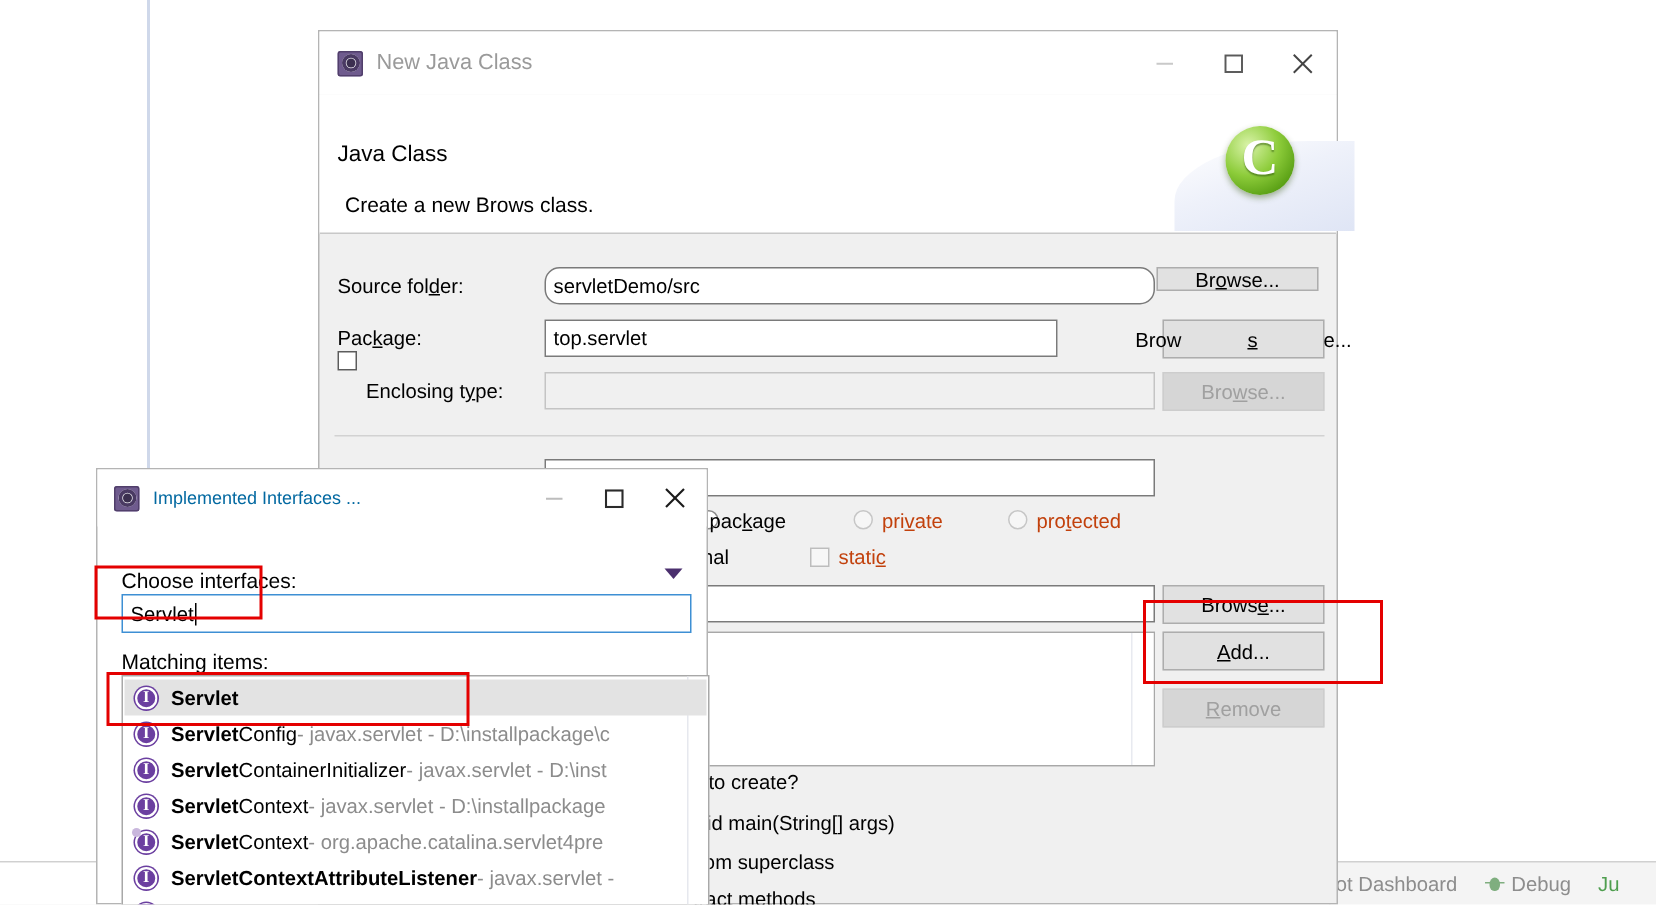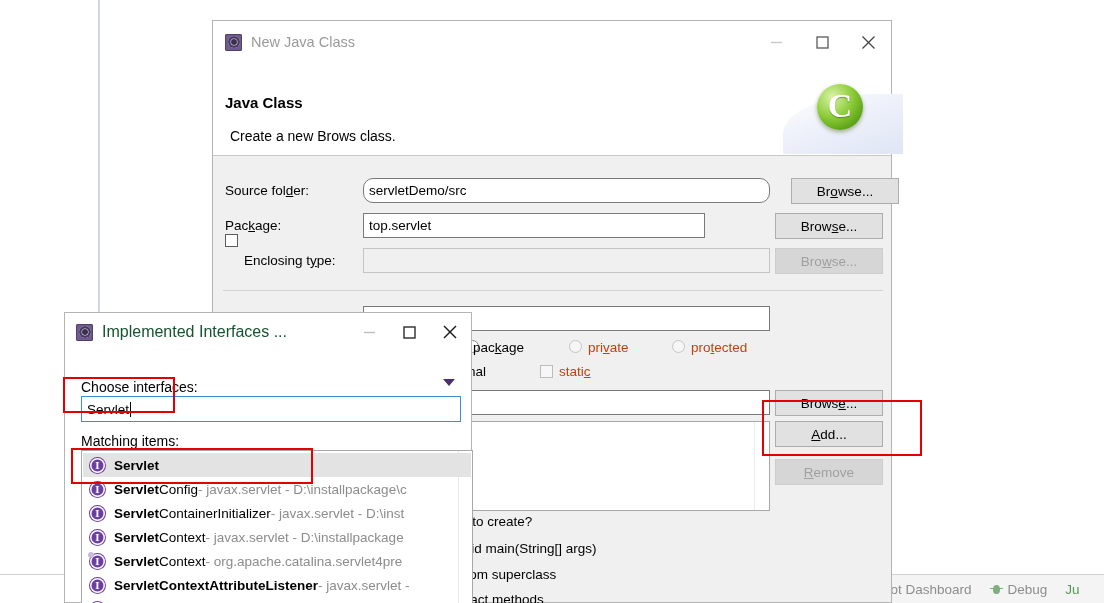--- a/index.html
+++ b/index.html
@@ -42,21 +42,21 @@
   }
   .gear-icon::after {
     content: ""; position: absolute; left: 5.5px; top: 5.5px; width: 6px; height: 6px;
     border-radius: 50%; background: #3b2f4f;
   }
   .dlg-title-text { margin-left: 9px; font-size: 14.5px; color: #9a9a9a; white-space: nowrap; }
   .dlg-wctrls { position: absolute; right: 0; top: 0; height: 42px; display: flex; align-items: center; }
   .wbtn { width: 46px; height: 42px; display: flex; align-items: center; justify-content: center; }
   .wbtn svg { display: block; }
   .dlg-header-band { background:#ffffff; position:relative; }
-  .dlg-head-title { position: absolute; font-weight: bold; font-size: 15px; color: #000; }
+  .dlg-head-title { position: absolute; font-weight: normal; font-size: 15px; color: #000; }
   .dlg-head-sub { position: absolute; font-size: 14px; color: #000; }
   .dlg-head-sep { position: absolute; left: 0; right: 0; height: 1px; background: #c8c8c8; }
 
   
   .banner-c { position: absolute; width: 52px; height: 52px; }
   .banner-c .swoosh {
     position: absolute; left: -30px; top: 14px; width: 120px; height: 60px;
     background: linear-gradient(160deg, #ffffff 0%, #eef1fa 45%, #dfe5f5 100%);
     border-top-left-radius: 90px 40px;
   }
@@ -188,33 +188,33 @@
       </div>
       <div class="dlg-head-sep" style="top:92px;"></div>
     </div>
 
     <div class="lbl" style="left:12px; top:162px;">
       <span>Source fol</span><u>d</u><span>er:</span>
     </div>
     <div class="txt" style="left:150px; top:157px; width:407px; height:25px;border-radius:10px;">
       <span>servletDemo/src</span>
     </div>
-    <div class="btn" style="left:578px; top:157px; width:108px; height:26px;">
+    <div class="btn" style="left:558px; top:157px; width:108px; height:16px;">
       <span>Br</span>
         <u>o</u>
         <span>wse...</span>
     </div>
 
     <div class="lbl" style="left:12px; top:197px;">
       <span>Pac</span><u>k</u><span>age:</span>
     </div>
     <div class="txt" style="left:150px; top:192px; width:342px; height:25px;">
       <span>top.servlet</span>
     </div>
-    <div class="btn" style="left:562px; top:192px; width:108px; height:26px;">
+    <div class="btn" style="left:562px; top:192px; width:108px; height:26px;gap:44px;">
       <span>Brow</span>
         <u>s</u>
         <span>e...</span>
     </div>
 
     <div class="cb" style="left:12px; top:213px;"></div>
     <div class="lbl" style="left:31px; top:232px;">
       <span>Enclosing t</span><u>y</u><span>pe:</span>
     </div>
     <div class="txt disabled" style="left:150px; top:227px; width:407px; height:25px;">
@@ -291,21 +291,21 @@
     <div class="lbl" style="left:249px; top:571px;">
       <span>tract methods</span>
     </div>
 
   </div>
 
   <div class="dialog" style="left:64px; top:312px; width:408px; height:291px; background:#ffffff;">
 
     <div class="dlg-titlebar" style="height:38px;">
       <div class="dlg-title-icon gear-icon" style="margin-left:11px;"></div>
-      <div class="dlg-title-text" style="color:#14532d; font-size:16px;">Implemented Interfaces ...</div>
+      <div class="dlg-title-text" style="color:#0369a1; font-size:12px;">Implemented Interfaces ...</div>
       <div class="dlg-wctrls" style="height:38px;">
         <div class="wbtn" style="height:38px; width:40px;">
           <svg width="13" height="13" viewBox="0 0 13 13">
               <line x1="1" y1="6.5" x2="12" y2="6.5" stroke="#bdbdbd" stroke-width="1.4"></line>
             </svg>
         </div>
         <div class="wbtn" style="height:38px; width:40px;">
           <svg width="13" height="13" viewBox="0 0 13 13">
               <rect x="1" y="1" width="11" height="11" fill="none" stroke="#2b2b2b" stroke-width="1.4"></rect>
             </svg>

